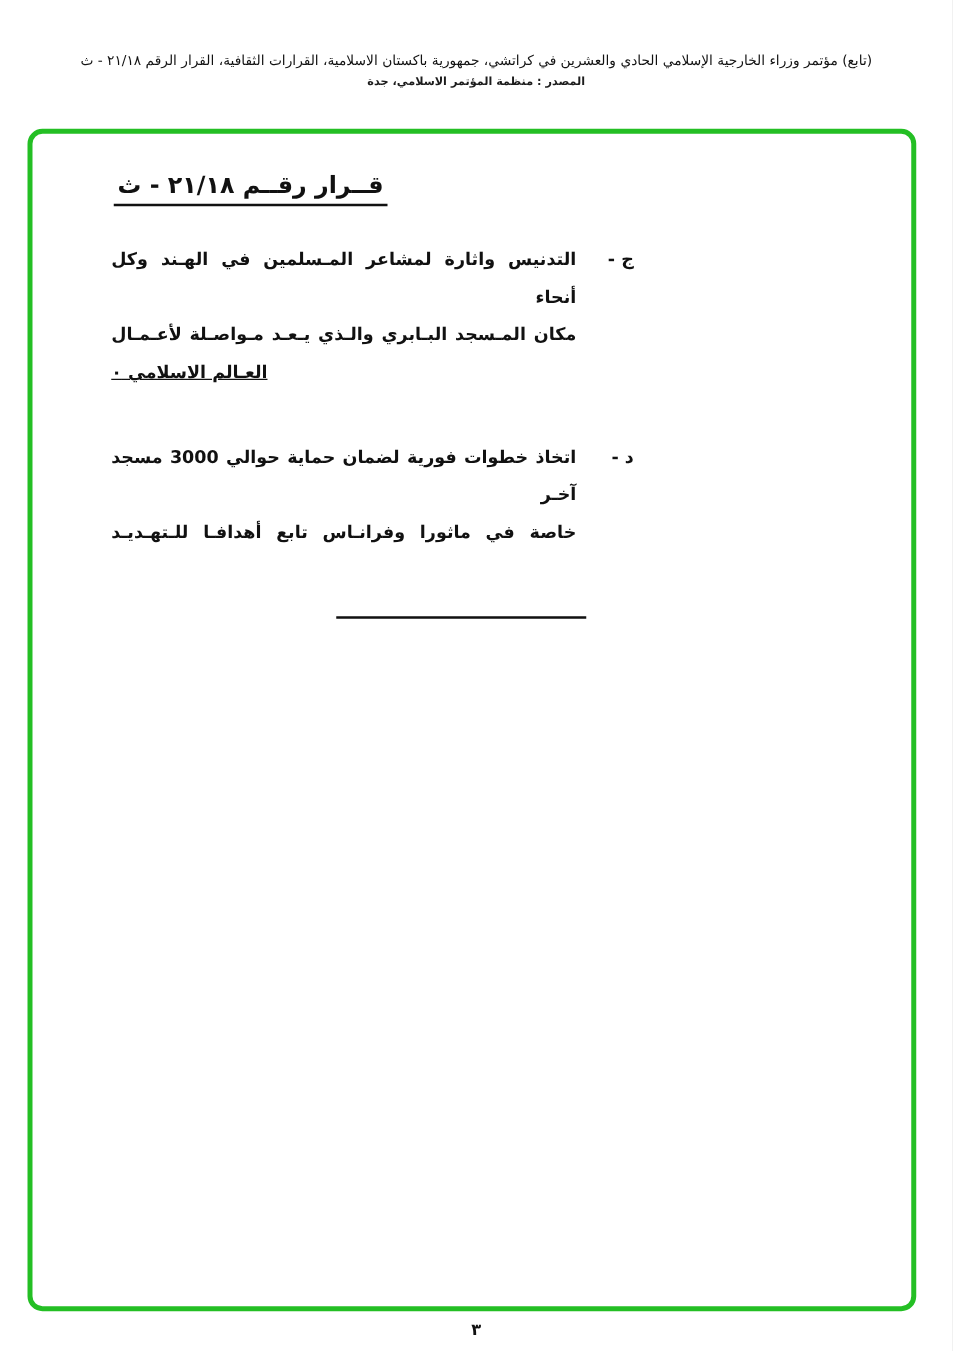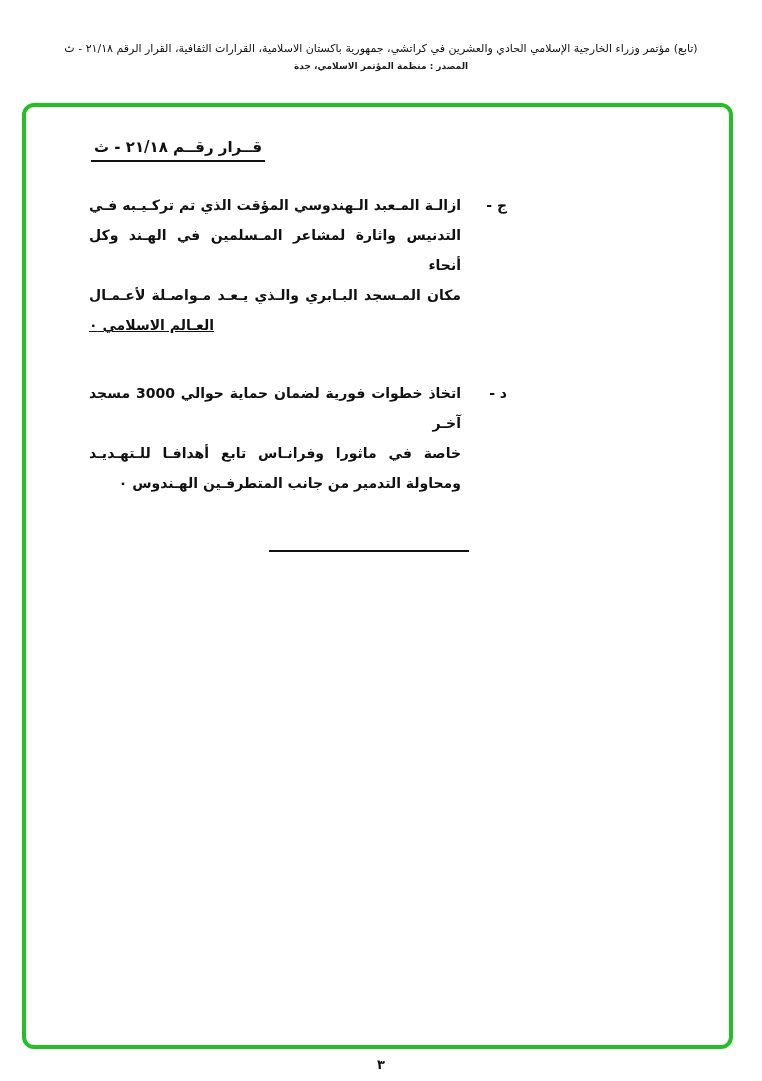--- a/index.html
+++ b/index.html
@@ -36,21 +36,21 @@
   }
 
   
   .content {
     position:absolute; top:30px; left:63px; width:420px;
     direction:rtl;
   }
   .title-row { text-align:left; margin-left:2px; }
   .title {
     display:inline-block;
-    font-size:15px; font-weight:bold;
+    font-size:19px; font-weight:bold;
     letter-spacing:0.5px;
     border-bottom:2px solid #111;
     padding:0 3px 4px 3px;
     white-space:nowrap;
   }
 
   .clause {
     position:relative;
     padding-right:48px;
     font-size:14px; font-weight:bold;
@@ -91,31 +91,29 @@
 
   <div class="frame">
     <div class="content" dir="rtl">
 
       <div class="title-row">
         <span class="title">قــرار رقــم ٢١/١٨ - ث</span>
       </div>
 
       <section class="clause clause-j">
         <span class="clause-marker">ج -</span>
-        <div class="line">ازالـة المـعبد الـهندوسي المؤقت الذي تم تركـيـبه فـي</div>
         <div class="line">التدنيس واثارة لمشاعر المـسلمين في الهـند وكل أنحاء</div>
         <div class="line">مكان المـسجد البـابري والـذي يـعـد مـواصـلة لأعـمـال</div>
         <div class="line end-left">العـالم الاسلامي ٠</div>
       </section>
 
       <section class="clause clause-d">
         <span class="clause-marker">د -</span>
         <div class="line">اتخاذ خطوات فورية لضمان حماية حوالي 3000 مسجد آخـر</div>
         <div class="line">خاصة في ماثورا وفرانـاس تابع أهدافـا للـتهـديـد</div>
-        <div class="line end-right">ومحاولة التدمير من جانب المتطرفـين الهـندوس ٠</div>
       </section>
 
       <div class="divider"></div>
 
     </div>
   </div>
 
   <div class="page-number">٣</div>
 
 </div>

